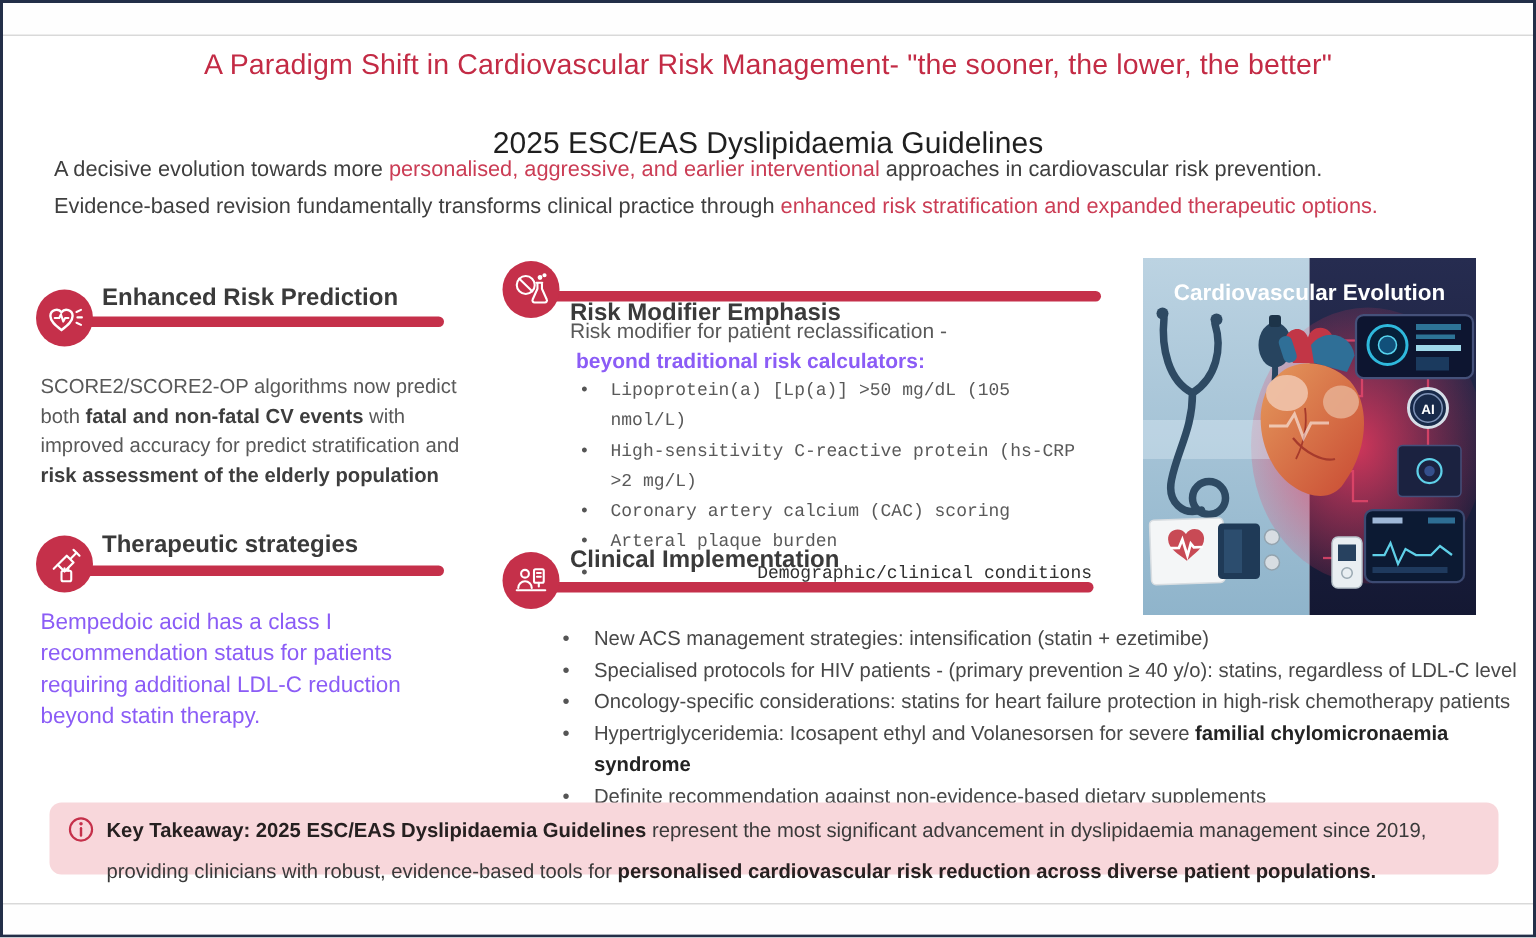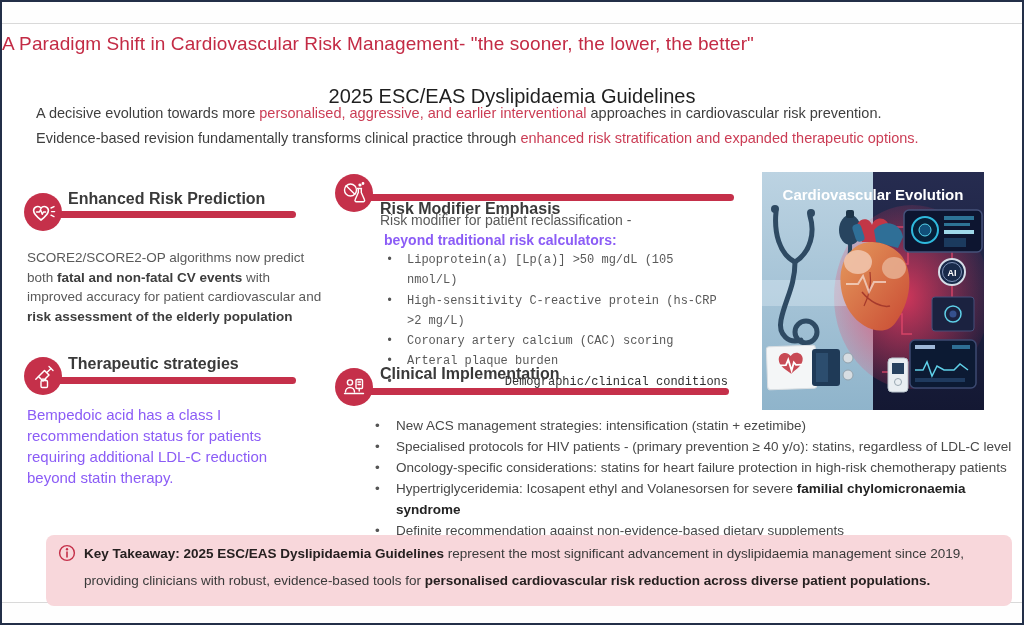--- a/index.html
+++ b/index.html
@@ -4,21 +4,21 @@
 <style>
   html,body { margin:0; padding:0; background:#ffffff; }
   .frame {
     position:relative; width:1024px; height:625px; box-sizing:border-box;
     border:2px solid #232f48; background:#fff; overflow:hidden;
     font-family:"Liberation Sans","DejaVu Sans",sans-serif;
   }
   .topstrip { position:absolute; top:0; left:0; right:0; height:21px; background:#fefefe; border-bottom:1px solid #d9d9d9; }
   .botstrip { position:absolute; bottom:0; left:0; right:0; height:20px; background:#fefefe; border-top:1px solid #d9d9d9; }
 
-  .title    { position:absolute; top:31px; left:0; width:100%; text-align:left; font-size:19px; font-weight:500; color:var(--title-red,#c32b45); letter-spacing:.1px; }
+  .title    { position:absolute; top:31px; left:0; width:100%; text-align:center; font-size:19px; font-weight:500; color:var(--title-red,#c32b45); letter-spacing:.1px; }
   .subtitle { position:absolute; top:59px; left:0; width:100%; text-align:center; font-size:20px; font-weight:500; color:#1f1f1f;margin-top:24px; }
   .intro    { position:absolute; left:34px; top:99px; font-size:14.5px; line-height:25px; color:#3f3f3f; }
   .red      { color:var(--accent-text,#cb3d55); }
 
   .icon-circle { position:absolute; width:38px; height:38px; border-radius:50%; background:var(--accent,#c5304a); display:flex; align-items:center; justify-content:center; z-index:2; }
   .icon-circle svg { width:26px; height:26px; }
   .bar   { position:absolute; height:7px; border-radius:4px; background:var(--accent,#c5304a); z-index:1; }
   .h-sec { position:absolute; font-size:16px; font-weight:600; color:#3a3a3a; z-index:2; }
 
   .para1 { position:absolute; left:25px; top:246px; width:296px; font-size:13.5px; line-height:19.5px; color:#595959; }
@@ -31,21 +31,21 @@
   ul.blist { list-style:none; margin:0; padding:0; position:absolute; }
   ul.blist li { position:relative; padding-left:24px; }
   ul.blist li::before { content:"\2022"; position:absolute; left:3px; top:0; color:#555; }
   .risk-list { left:381px; top:248px; width:345px; font-size:12px; line-height:20.3px; color:#595959;font-family:Liberation Mono, monospace; }
   .risk-list li.emph { color:#2f2f2f; font-weight:500;text-align:right; }
   .clin-list { left:370px; top:413px; width:648px; font-size:13.5px; line-height:21px; color:#484848; }
   .bold-dark { font-weight:600; color:#232323; }
 
   .illustration { position:absolute; left:760px; top:170px; width:222px; height:238px; }
 
-  .banner { position:absolute; left:44px; top:533px; width:966px; height:71px; border-radius:8px; background:var(--banner-pink,#f8d7db); box-sizing:border-box; }
+  .banner { position:absolute; left:31px; top:533px; width:966px; height:48px; border-radius:8px; background:var(--banner-pink,#f8d7db); box-sizing:border-box; }
   .banner-icon { position:absolute; left:12px; top:9px; width:18px; height:18px; }
   .banner-text { position:absolute; left:38px; top:5px; right:16px; font-size:13.5px; line-height:27px; color:#3a3a3a; }
   .banner-text strong { font-weight:700; color:#262020; }
 </style>
 </head>
 <body>
 
 <div class="frame">
   <div class="topstrip"></div>
   <div class="botstrip"></div>
@@ -63,21 +63,21 @@
       <path d="M11 21c-4.2-3.1-7.4-5.8-7.4-9.4a4.1 4.1 0 0 1 7.4-2.4 4.1 4.1 0 0 1 7.4 2.4C18.4 15.2 15.2 17.9 11 21z" fill="none" stroke="#fff" stroke-width="1.6"></path>
       <polyline points="6.5,13 9.5,13 10.6,10.6 12.2,15.4 13.4,13 15.6,13" fill="none" stroke="#fff" stroke-width="1.4" stroke-linecap="round" stroke-linejoin="round"></polyline>
       <line x1="21" y1="9" x2="24" y2="7.6" stroke="#fff" stroke-width="1.4" stroke-linecap="round"></line>
       <line x1="21.6" y1="12.6" x2="24.6" y2="12.6" stroke="#fff" stroke-width="1.4" stroke-linecap="round"></line>
       <line x1="21" y1="16.2" x2="24" y2="17.6" stroke="#fff" stroke-width="1.4" stroke-linecap="round"></line>
     </svg>
   </div>
   <div class="h-sec" style="left:66px; top:188px;">Enhanced Risk Prediction</div>
   <div class="bar" style="left:42px; top:209px; width:252px;"></div>
   <div class="para1">
-    <span>SCORE2/SCORE2-OP algorithms now predict both </span><span class="b">fatal and non-fatal CV events</span><span> with improved accuracy for patient cardiovascular and </span><span class="b">risk assessment of the elderly population</span>
+    <span>SCORE2/SCORE2-OP algorithms now predict both </span><span class="b">fatal and non-fatal CV events</span><span> with improved accuracy for predict stratification and </span><span class="b">risk assessment of the elderly population</span>
   </div>
 
   <div class="icon-circle" style="left:22px; top:355px;">
     <svg viewBox="0 0 26 26">
       <g stroke="#fff" fill="none" stroke-linecap="round" stroke-linejoin="round">
         <line x1="19" y1="3.5" x2="23" y2="7.5" stroke-width="1.4"></line>
         <line x1="21" y1="5.5" x2="17.4" y2="9.1" stroke-width="1.4"></line>
         <path d="M8.5 13.5 L14.5 7.5 L19 12 L13 18 Z" stroke-width="1.5"></path>
         <line x1="8.5" y1="13.5" x2="5.8" y2="16.2" stroke-width="1.4"></line>
         <rect x="11" y="17.5" width="6.5" height="7" rx="1.2" stroke-width="1.4"></rect>

